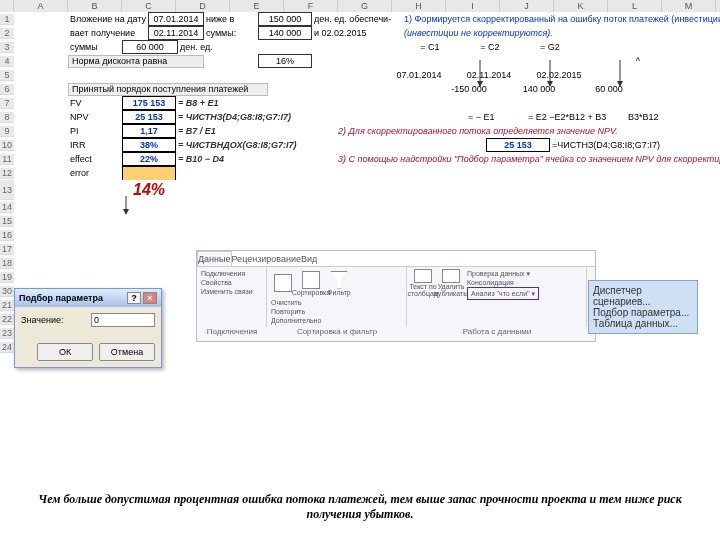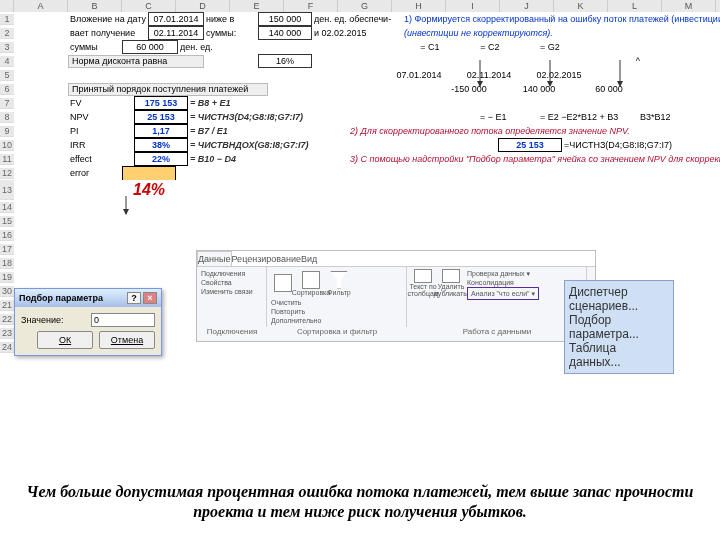--- a/index.html
+++ b/index.html
@@ -13,49 +13,49 @@
   .row { display: flex; height: 14px; align-items: center; }
   .rowh { width: 14px; background: #e8e8e8; border-bottom: 1px solid #ddd; display: flex; align-items: center; justify-content: center; color: #666; }
   .cell { width: 54px; height: 14px; display: flex; align-items: center; padding: 0 2px; overflow: visible; white-space: nowrap; }
   .boxed { border: 1px solid #333; }
   .boxed-thick { border: 1.5px solid #000; }
   .bold { font-weight: bold; }
   .ital { font-style: italic; }
   .blue { color: #0033cc; }
   .red { color: #b01030; }
   .darkital { font-style: italic; font-weight: bold; color: #333; }
-  .yellowbox { border: 1.5px solid #000; background: #fff; margin-left: 12px; }
+  .yellowbox { border: 1.5px solid #000; background: #fff; }
   .yellowval { color: #0033cc; font-weight: bold; }
   .redpct { color: #c00; font-weight: bold; font-style: italic; font-size: 16px; }
-  .conclusion { position: absolute; left: 20px; right: 20px; bottom: 18px; text-align: center; font-size: 16px; font-weight: bold; font-style: italic; font-family: 'Times New Roman', serif; line-height: 1.25; }
+  .conclusion { position: absolute; left: 20px; right: 20px; bottom: 18px; text-align: center; font-size: 12px; font-weight: bold; font-style: italic; font-family: 'Times New Roman', serif; line-height: 1.25; }
   .dialog { position: absolute; left: 14px; top: 288px; width: 148px; background: #ece9d8; border: 1px solid #7a96df; box-shadow: 2px 2px 4px rgba(0,0,0,0.3); }
   .dialog .titlebar { height: 18px; background: linear-gradient(#ddeeff,#a8c0e8); display: flex; align-items: center; padding: 0 4px; font-weight: bold; }
   .dialog .titlebar .dx { margin-left: auto; display: flex; gap: 2px; }
   .dialog .titlebar .dx span { width: 14px; height: 12px; border: 1px solid #888; background: #f4f4f4; display: flex; align-items: center; justify-content: center; }
   .dialog .body { padding: 6px; }
   .drow { display: flex; align-items: center; margin-bottom: 4px; }
   .drow label { flex: 1; }
   .drow input { width: 64px; border: 1px solid #888; height: 14px; font-size: 9px; padding: 0 2px; background: #fff; }
   .pickbtn { width: 14px; height: 14px; border: 1px solid #888; background: #f4f4f4; margin-left: 2px; }
-  .dbuttons { display: flex; justify-content: flex-end; gap: 6px; margin-top: 4px; text-decoration: underline; }
+  .dbuttons { display: flex; justify-content: flex-end; gap: 6px; margin-top: 16px; }
   .dbuttons button { width: 56px; height: 18px; background: #f0f0f0; border: 1px solid #888; border-radius: 2px; font-size: 9px; }
   .ribbon { position: absolute; left: 196px; top: 250px; width: 400px; height: 92px; border: 1px solid #bdbdbd; background: #f4f6f9; }
   .rtabs { display: flex; height: 16px; background: #fff; border-bottom: 1px solid #ccc; }
   .rtab { padding: 0 0; color: #555; display: flex; align-items: center; }
   .rtab.active { background: #f4f6f9; border: 1px solid #ccc; border-bottom: none; }
   .rbody { display: flex; height: 60px; }
   .rgroup { border-right: 1px solid #d0d0d0; padding: 2px 4px; display: flex; flex-direction: column; justify-content: space-between; }
   .rgl { font-size: 8px; color: #666; text-align: center; }
   .ricons { display: flex; gap: 4px; }
   .ricon { width: 24px; height: 28px; display: flex; flex-direction: column; align-items: center; justify-content: center; }
   .ricon .shp { width: 18px; height: 18px; border: 1px solid #888; background: #fff; }
   .ricon .lbl { font-size: 7px; color: #555; text-align: center; line-height: 1; }
   .smalllist { font-size: 7px; line-height: 1.3; color: #555; }
   .whatif { border: 1.5px solid #5a2aa0; padding: 1px 3px; display: inline-block; }
-  .callout { position: absolute; left: 564px; top: 280px; width: 110px; background: #cfe0f5; border: 1px solid #8aa0c8; padding: 4px; font-size: 12px; color: #333; }
+  .callout { position: absolute; left: 588px; top: 280px; width: 110px; background: #cfe0f5; border: 1px solid #8aa0c8; padding: 4px; font-size: 10px; color: #333; }
   .arrow { position: absolute; }
   svg { overflow: visible; }
   .greybox { background: #eee; border: 1px solid #bbb; padding: 0 3px; height: 13px; display: flex; align-items: center; }
 </style>
 </head>
 <body>
 
 <div class="grid">
   <div class="colhead">
     <div class="rhc"></div>

